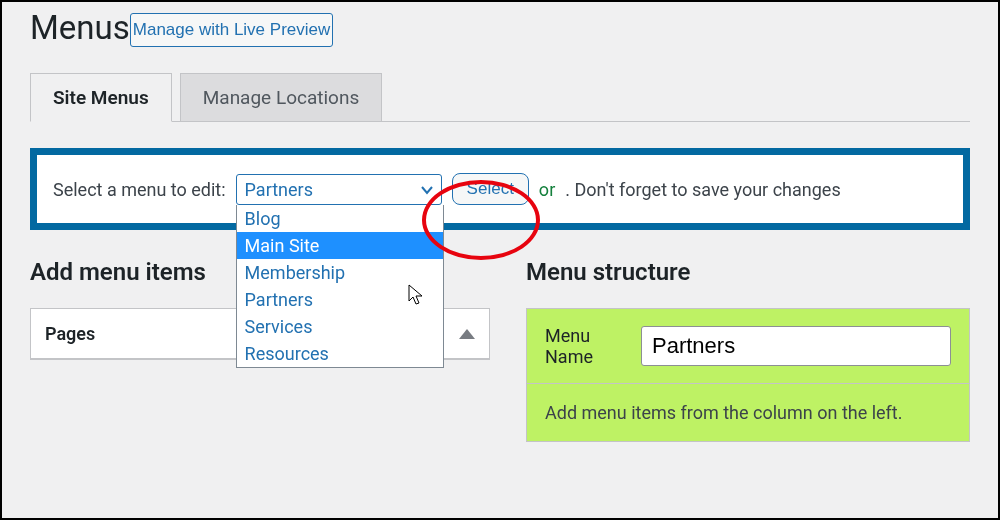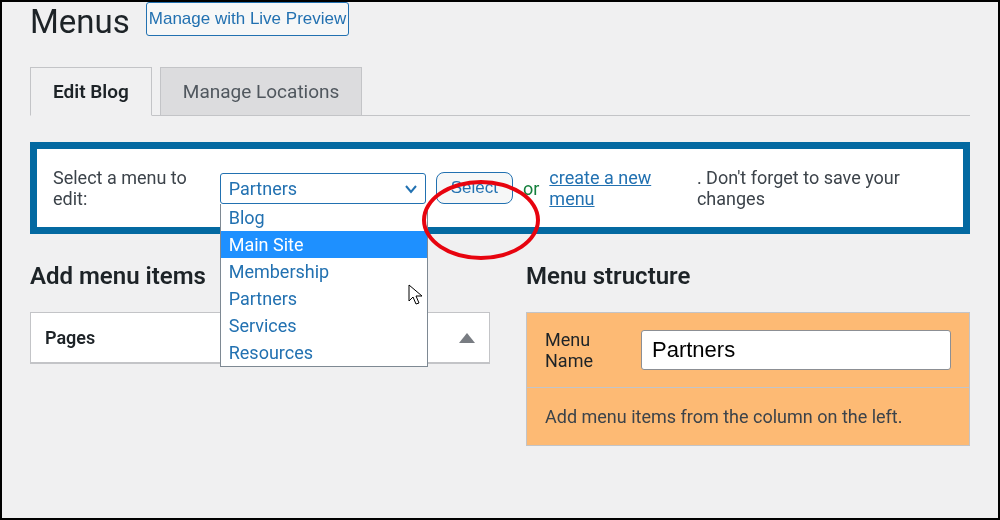--- a/index.html
+++ b/index.html
@@ -3,21 +3,21 @@
 <meta charset="utf-8">
 <style>
   html,body{margin:0;padding:0}
   body{
     width:1000px;height:520px;
     font-family:-apple-system,BlinkMacSystemFont,"Segoe UI",Roboto,Arial,sans-serif;
     background:#f0f0f1;color:#1d2327;overflow:hidden;position:relative;
     border:2px solid #000;box-sizing:border-box;
   }
   .wrap{padding:0 28px}
-  .hdr{display:flex;align-items:flex-start;gap:16px;margin-top:0}
+  .hdr{display:flex;align-items:flex-end;margin-top:6px}
   .hdr h1{font-size:33px;font-weight:400;margin:0;color:#1d2327}
   .btn-secondary{
     display:inline-block;border:1px solid #2271b1;color:#2271b1;background:#f6f7f7;
     font-size:17px;padding:6px 2px;border-radius:3px;cursor:pointer;
   }
   .tabs{display:flex;margin-top:26px;border-bottom:1px solid #c3c4c7}
   .tab{
     padding:12px 22px;font-size:19px;color:#50575e;background:#dcdcde;
     border:1px solid #c3c4c7;margin-right:8px;margin-bottom:-1px;cursor:pointer;
   }
@@ -56,21 +56,21 @@
   .meta-box{border:1px solid #c3c4c7;background:#fff}
   .meta-head{
     display:flex;justify-content:space-between;align-items:center;
     padding:14px 14px;border-bottom:1px solid #c3c4c7;font-size:18px;font-weight:600;
   }
   .tri{width:0;height:0;border-left:8px solid transparent;border-right:8px solid transparent;border-bottom:10px solid #787c82;cursor:pointer}
   .meta-body{padding:18px 14px}
   .subtabs{display:flex;border-bottom:1px solid #c3c4c7;font-size:17px}
   .subtab{padding:8px 12px;color:#2271b1;cursor:pointer;margin-bottom:-1px}
   .subtab.active{border:1px solid #c3c4c7;border-bottom-color:#fff;color:#1d2327}
-  .struct-box{border:1px solid #c3c4c7;background:#fdba74}
+  .struct-box{border:1px solid #c3c4c7;background:#bef264}
   .mn-row{display:flex;align-items:center;gap:16px;padding:16px 18px;border-bottom:1px solid #c3c4c7}
   .mn-row .mlbl{font-size:18px;color:#1d2327}
   .mn-input{
     flex:1;padding:6px 10px;font-size:22px;border:1px solid #8c8f94;border-radius:3px;
   }
   .struct-body{padding:18px;font-size:18px;color:#3c434a}
   
   .anno-ellipse{
     position:absolute;border:4px solid #e7040f;border-radius:50%;
     pointer-events:none;z-index:30;
@@ -82,21 +82,21 @@
 <body>
 
 <div class="wrap">
 
   <div class="hdr">
     <h1>Menus</h1>
     <button class="btn-secondary">Manage with Live Preview</button>
   </div>
 
   <div class="tabs">
-    <div class="tab active">Edit Blog</div>
+    <div class="tab active">Site Menus</div>
     <div class="tab">Manage Locations</div>
   </div>
 
   <div class="selector-box">
     <span class="lbl">Select a menu to edit:</span>
 
     <div class="select-wrap">
       <div class="select-display">
         <span>Partners</span>
         <span class="chevron">
@@ -110,21 +110,20 @@
           <div class="opt hovered">Main Site</div>
           <div class="opt">Membership</div>
           <div class="opt">Partners</div>
           <div class="opt">Services</div>
           <div class="opt">Resources</div>
         </div>
     </div>
 
     <button class="sel-btn">Select</button>
     <span class="or">or</span>
-    <span class="lnk">create a new menu</span>
       <span class="txt-tail">. Don't forget to save your changes</span>
   </div>
 
   <div class="cols">
     <div class="col-left">
       <h2 class="sect">Add menu items</h2>
       <div class="meta-box">
         <div class="meta-head">
           <span>Pages</span>
           <span class="tri"></span>

